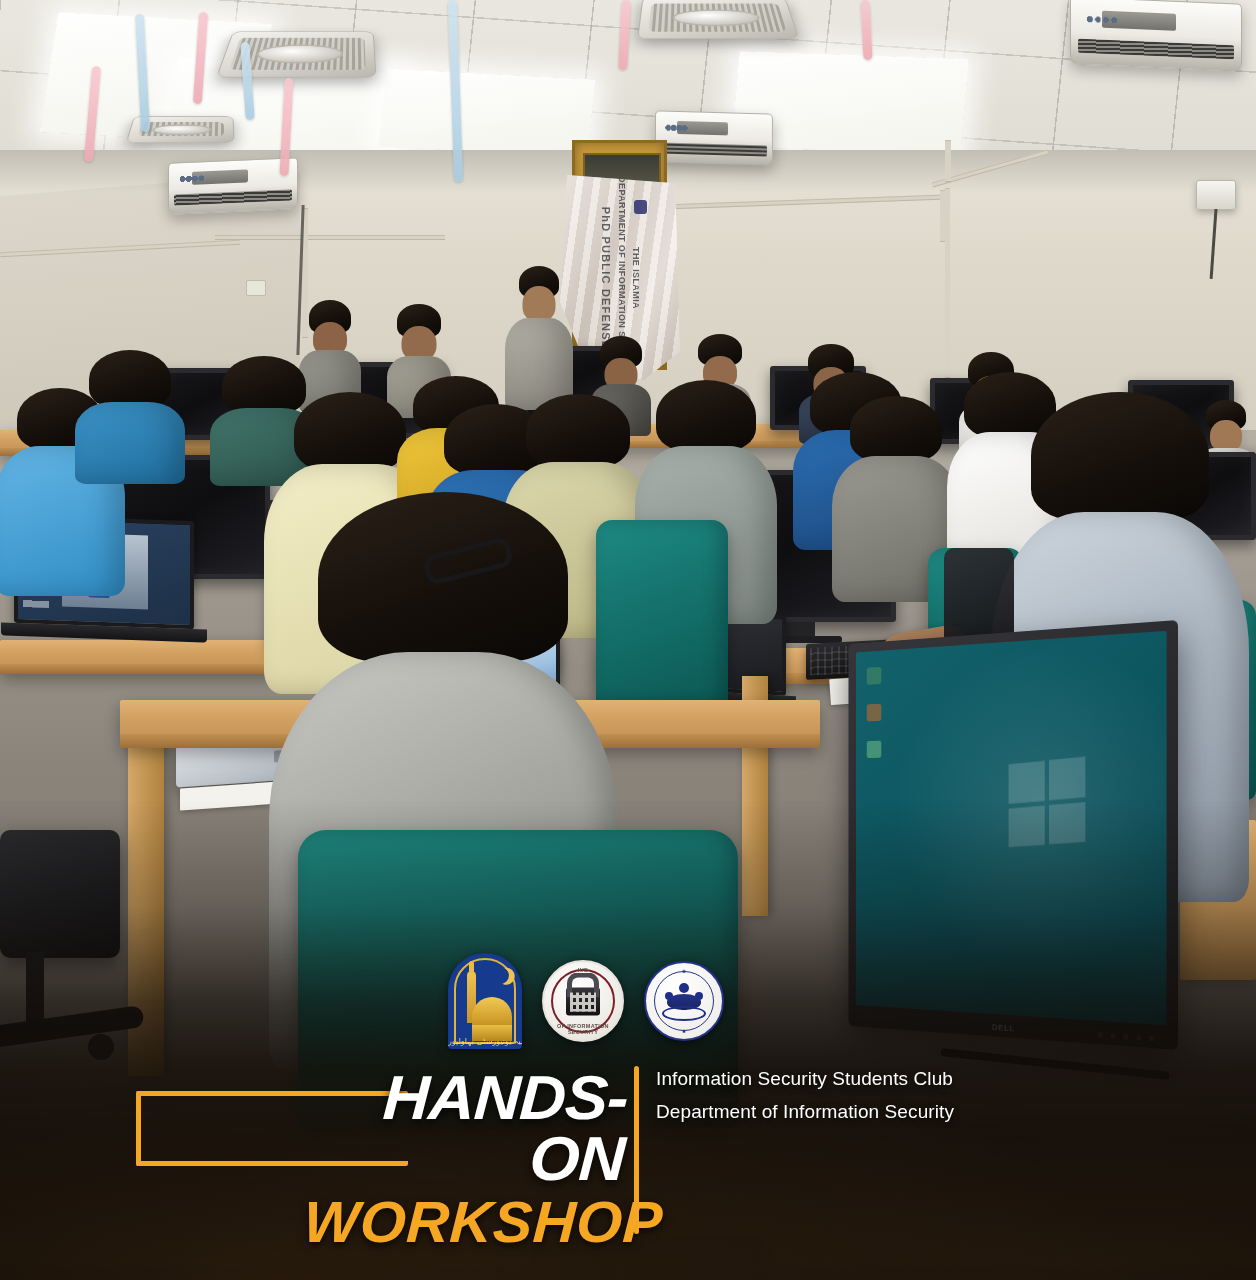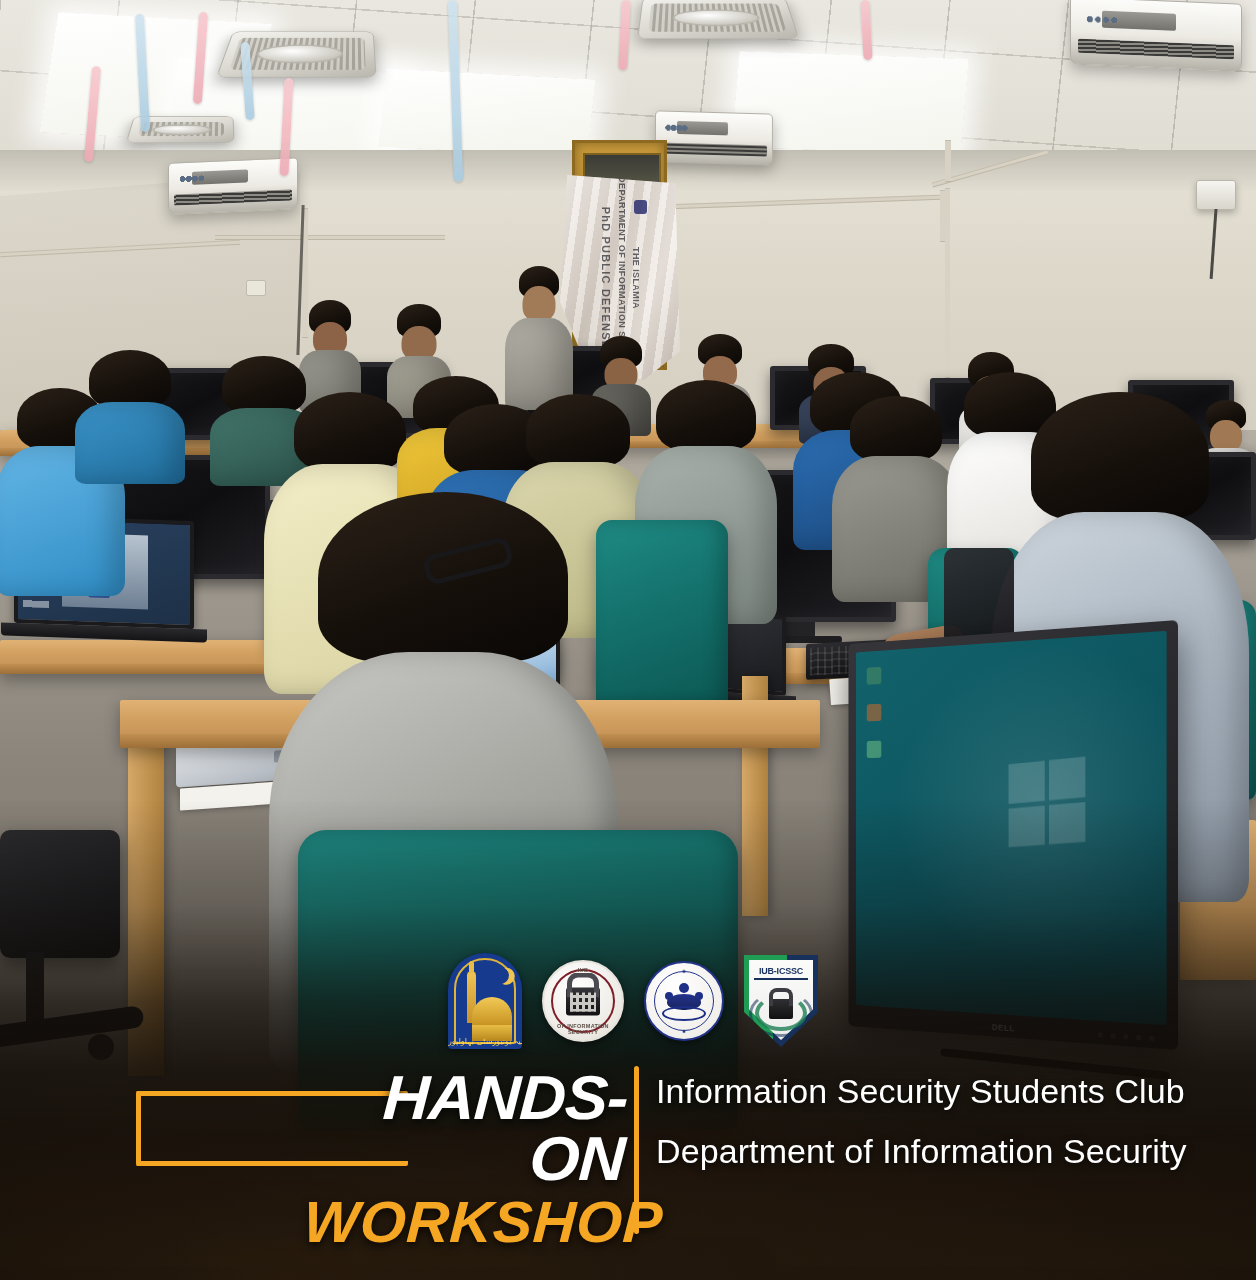--- a/index.html
+++ b/index.html
@@ -482,21 +482,21 @@
 
   .divider{
     position:absolute; left:634px; top:1066px; width:5px; height:168px;
     background:#F5A623; border-radius:3px; z-index:26;
   }
 
   .org-block{
     position:absolute; left:656px; top:1062px; width:500px; z-index:26;
   }
   .org-line{
-    color:#ffffff; font-size:34px; font-weight:400;
+    color:#ffffff; font-size:19px; font-weight:400;
     line-height:1.76; letter-spacing:.1px; white-space:nowrap;
     text-shadow:0 2px 7px rgba(0,0,0,.8);
   }
 </style>
 </head>
 <body>
 
 <div id="poster">
 
   <div class="photo">
@@ -842,27 +842,20 @@
       <div class="figs">
         <i class="c"></i>
         <i class="l"></i>
         <i class="r"></i>
         <i class="arms"></i>
         <i class="ring2"></i>
       </div>
       <div class="seal2-bot">★</div>
     </div>
 
-    <div class="logo logo-icssc">
-      <div class="inner"></div>
-      <div class="tag">IUB-ICSSC</div>
-      <div class="arc2"></div>
-      <div class="arc"></div>
-      <div class="pad"></div>
-    </div>
 
   </div>
 
   <div class="bracket"></div>
 
   <div class="title-block">
     <div class="t-hands">HANDS-ON</div>
     <div class="t-workshop">WORKSHOP</div>
   </div>
 

